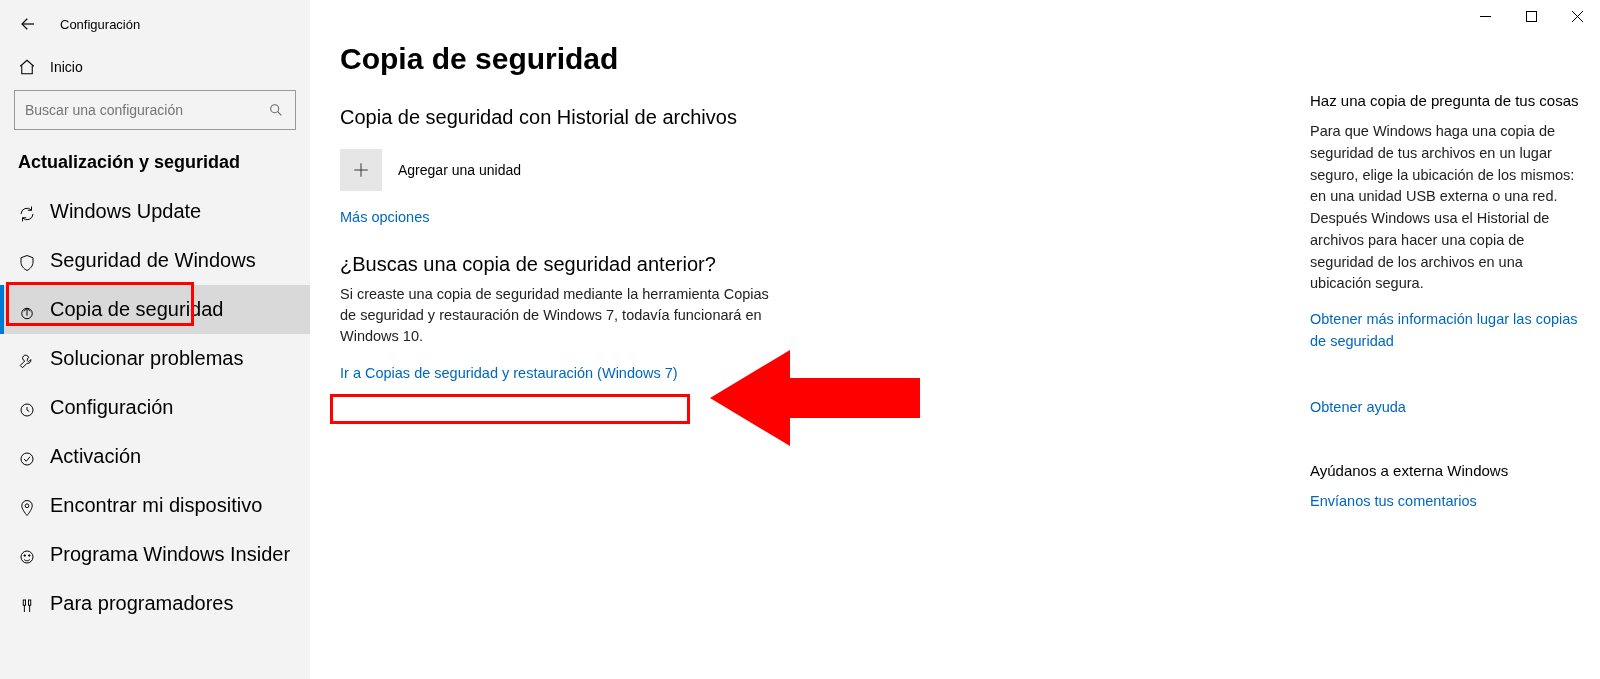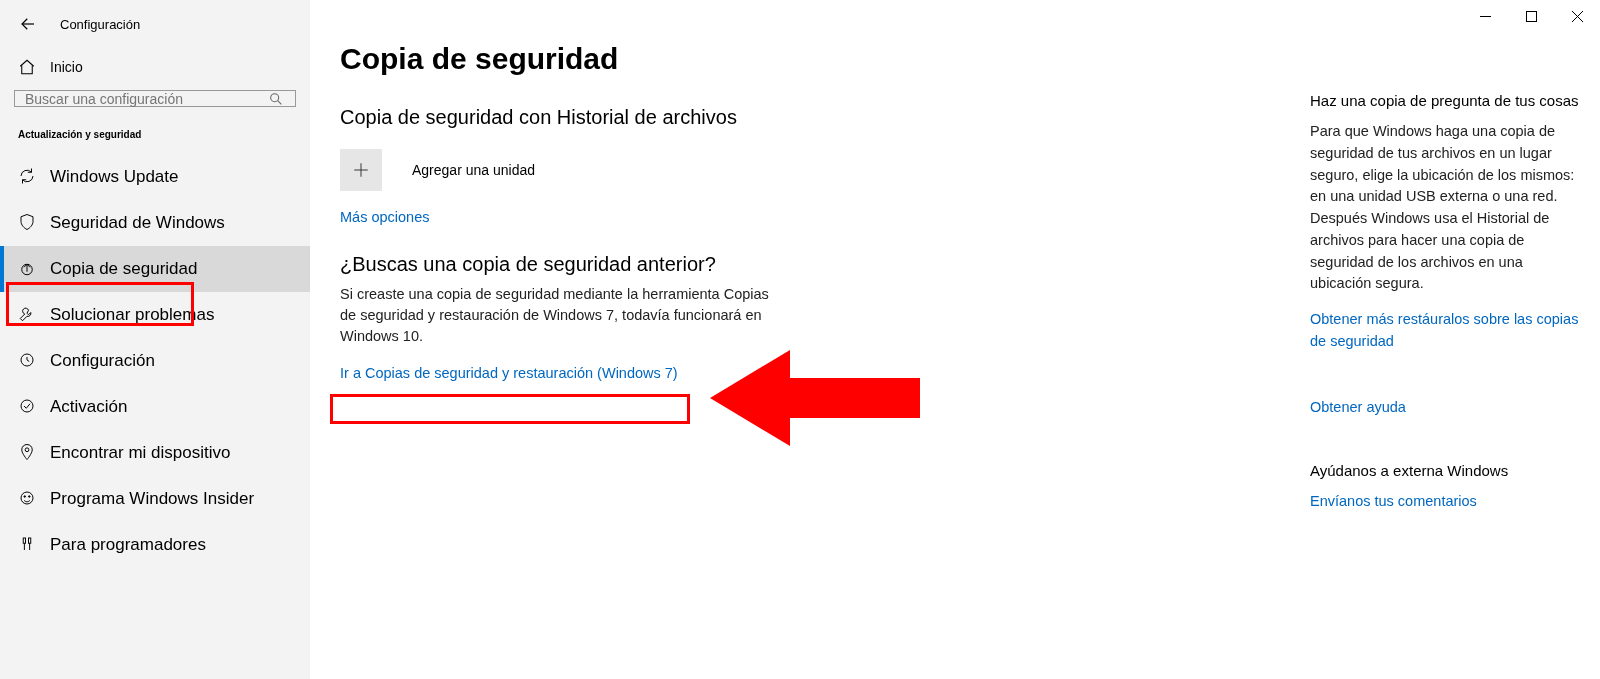--- a/index.html
+++ b/index.html
@@ -41,38 +41,38 @@
     cursor:pointer;
     font-size:14px;
   }
   .icon { width:18px; height:18px; display:inline-flex; align-items:center; justify-content:center; flex-shrink:0;}
   .search-wrap { padding: 4px 14px 22px 14px; }
   .search-box {
     display:flex; align-items:center;
     border:1px solid #999;
     background:#f3f3f3;
     padding: 6px 10px;
-    height:17px;
+    height:40px;
   }
   .search-box input {
     flex:1; border:none; background:transparent;
     font-size:14px; outline:none; color:#555;
   }
   .category-title {
     font-weight:600;
-    font-size:10px;
+    font-size:18px;
     padding: 0 18px 14px 18px;
   }
   .nav-list { display:flex; flex-direction:column; }
   .nav-item {
-    display:flex; align-items:flex-start;
+    display:flex; align-items:flex-end;
     gap:14px;
     padding: 13px 14px 13px 18px;
     cursor:pointer;
-    font-size:17px;
+    font-size:20px;
   }
   .nav-item.active {
     background:#d9d9d9;
     position:relative;
   }
   .nav-item.active::before {
     content:"";
     position:absolute;
     left:0; top:0; bottom:0;
     width:4px; background:#0078d4;
@@ -84,21 +84,21 @@
   
   .main {
     flex:1;
     padding: 42px 30px 0 30px;
     position:relative;
   }
   h1.page-title { font-size:30px; font-weight:600; margin-bottom:30px; }
   h2.section-title { font-size:20px; font-weight:400; margin-bottom:8px; }
   .section { margin-bottom:28px; max-width:440px;}
   .desc { font-size:14.5px; line-height:1.45; color:#222; }
-  .add-drive-row { display:flex; align-items:center; gap:30px; margin-top:20px;}
+  .add-drive-row { display:flex; align-items:center; gap:16px; margin-top:20px;}
   .add-btn {
     width:42px; height:42px; background:#e6e6e6;
     display:flex; align-items:center; justify-content:center;
     font-size:22px; color:#333;
   }
   .link { color:#0067c0; cursor:pointer; font-size:14.5px;text-align:center; }
   .link-block { margin-top:18px;}
   
   .right {
     width:290px;
@@ -300,21 +300,21 @@
       <div class="link-block" id="win7-link-block">
         <span class="link">Ir a Copias de seguridad y restauración (Windows 7)</span>
       </div>
     </div>
 
   </div>
 
   <div class="right">
     <h3>Haz una copia de pregunta de tus cosas</h3>
     <p>Para que Windows haga una copia de seguridad de tus archivos en un lugar seguro, elige la ubicación de los mismos: en una unidad USB externa o una red. Después Windows usa el Historial de archivos para hacer una copia de seguridad de los archivos en una ubicación segura.</p>
-    <p><span class="link">Obtener más restáuralos sobre las copias de seguridad</span></p>
+    <p><span class="link">Obtener más información lugar las copias de seguridad</span></p>
 
     <div style="height:30px"></div>
     <p><span class="link">Obtener ayuda</span></p>
 
     <div style="height:30px"></div>
     <h3>Ayúdanos a externa Windows</h3>
     <p><span class="link">Envíanos tus comentarios</span></p>
   </div>
 </div>
 

